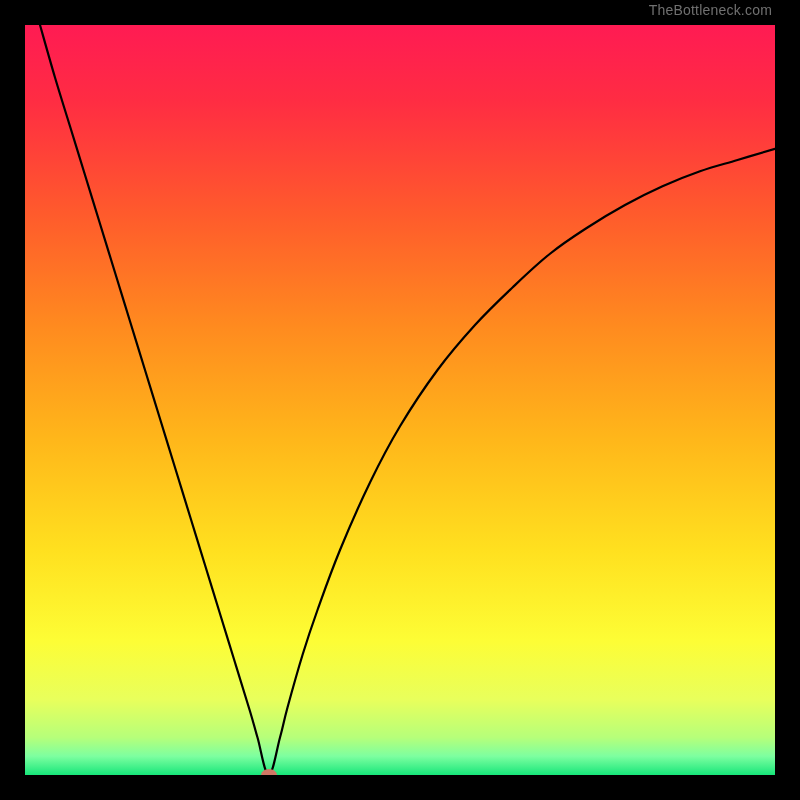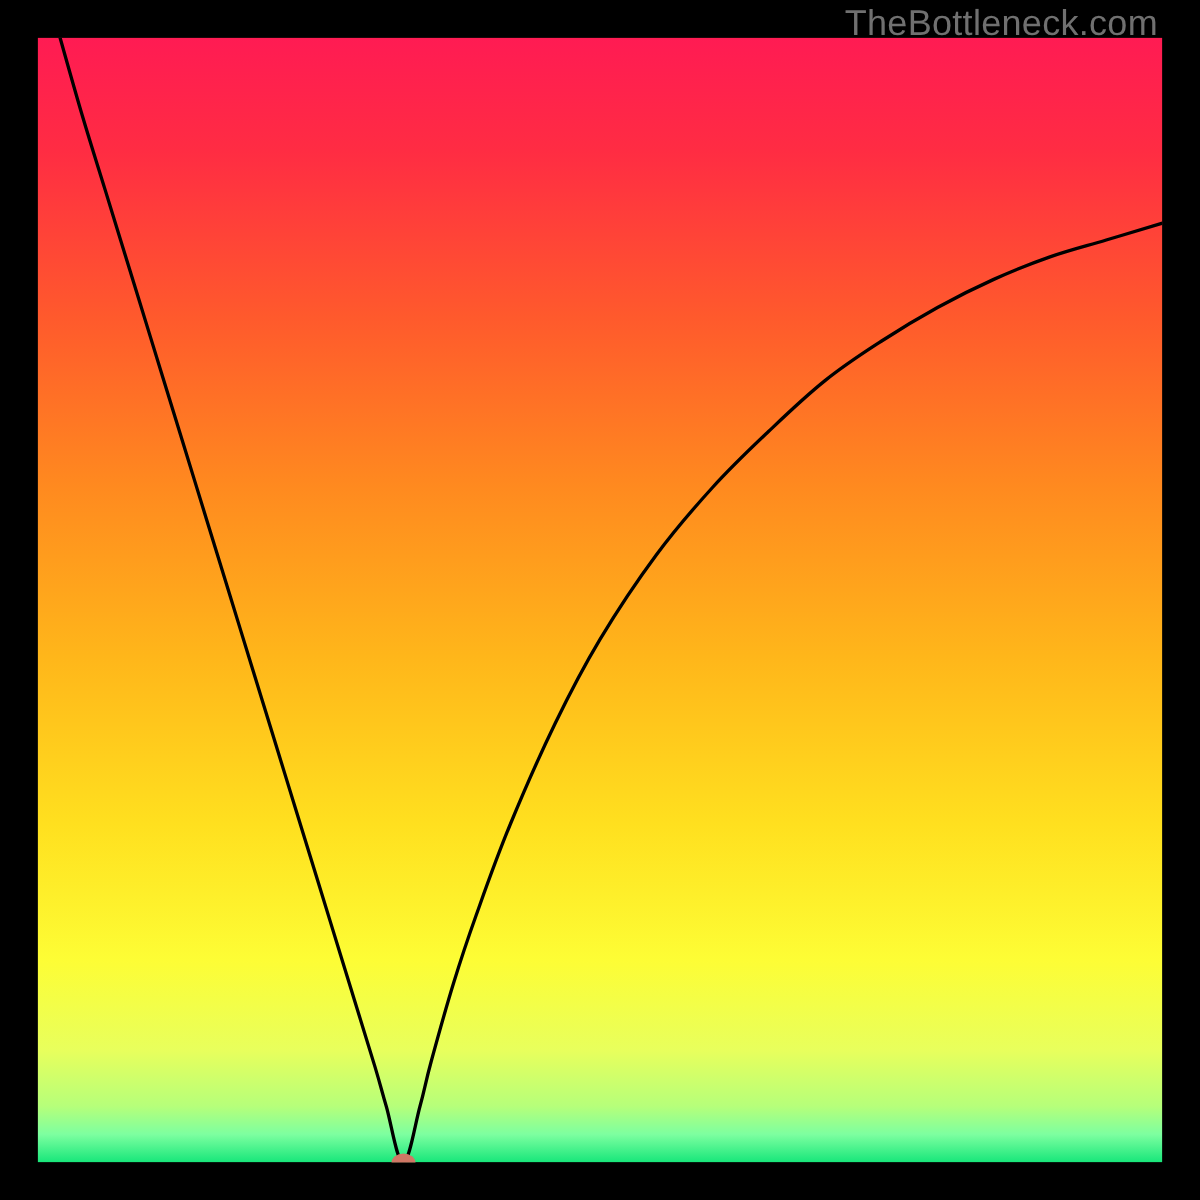--- a/index.html
+++ b/index.html
@@ -35,21 +35,21 @@
     position: absolute;
     inset: 0;
     width: 750px;
     height: 750px;
   }
   .watermark {
     position: absolute;
     top: 2px;
     right: 28px;
     color: #707070;
-    font-size: 24px;
+    font-size: 14px;
     letter-spacing: 0.2px;
   }
   .marker {
     position: absolute;
     width: 16px;
     height: 12px;
     border-radius: 50%;
     transform: translate(-50%, -50%);
   }
 </style>

